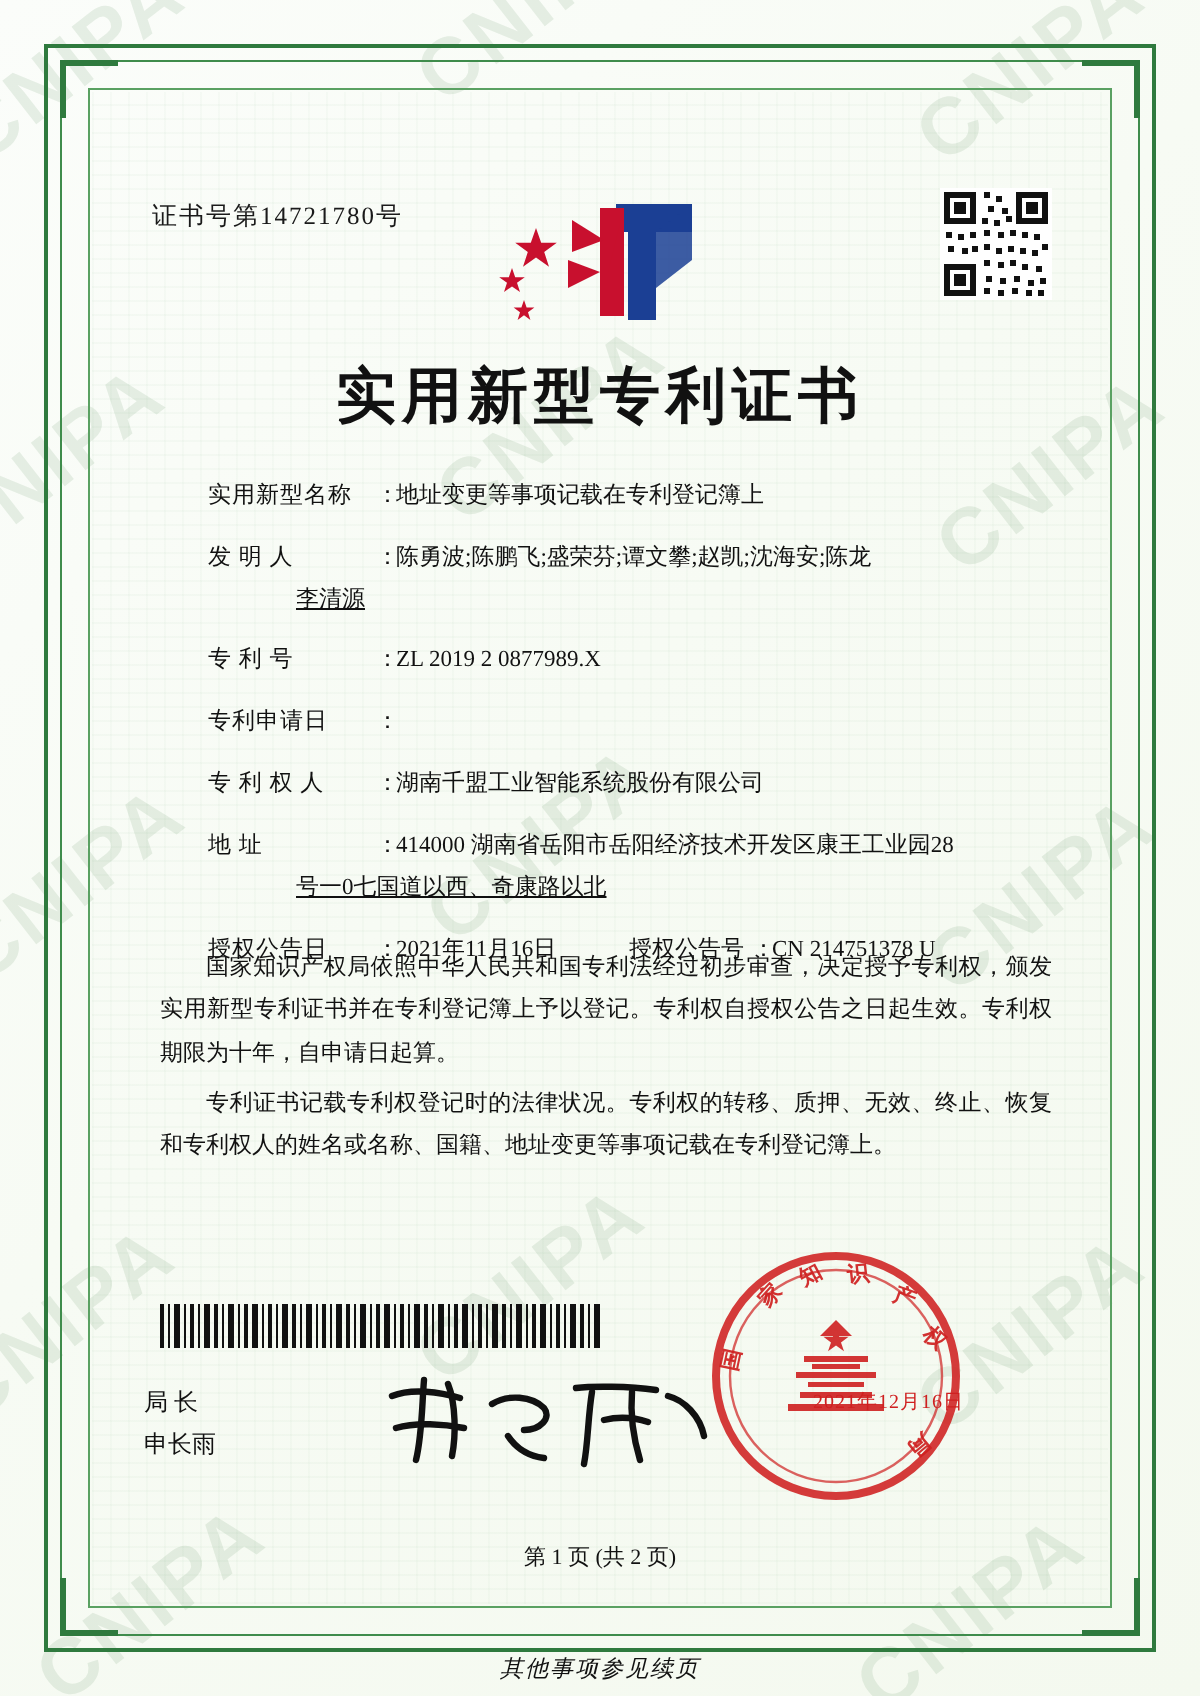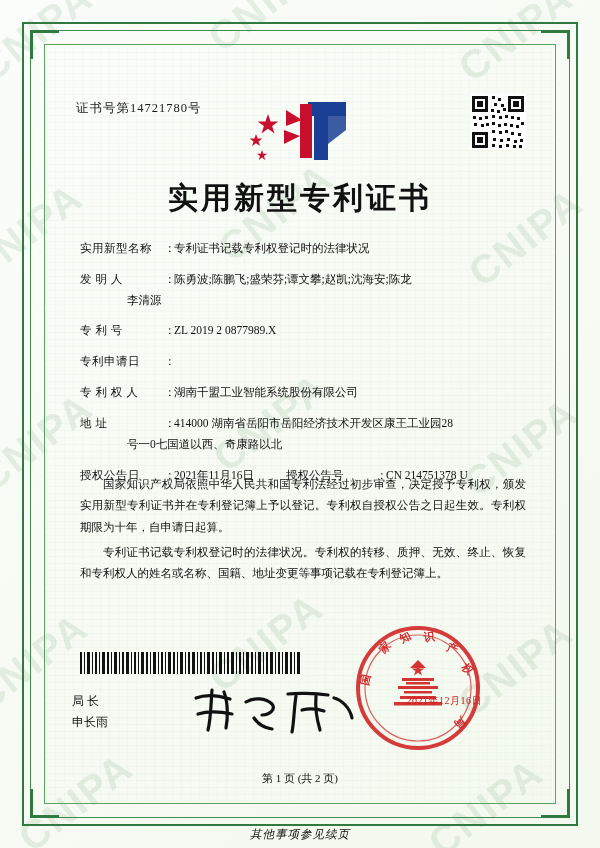--- a/index.html
+++ b/index.html
@@ -126,37 +126,39 @@
   .row {
     display: flex;
     align-items: flex-start;
     margin-bottom: 13px;
   }
   .row .lab {
     width: 84px;
     flex: 0 0 84px;
     letter-spacing: 0.5px;
     white-space: nowrap;
+    margin-left: 24px;
   }
   .row .colon {
     width: 10px;
     flex: 0 0 10px;
   }
   .row .val {
     flex: 1 1 auto;
   }
   .sub-val {
-    margin-left: 47px;
+    margin-left: 68px;
     margin-top: -10px;
     margin-bottom: 13px;
     font-size: 11.5px;
+    text-decoration: underline;
   }
   .row.two .val2-label {
     flex: 0 0 86px;
-    text-align: left;
+    text-align: right;
     padding-right: 4px;
     white-space: nowrap;
   }
 
   .paras {
     position: absolute;
     left: 36px;
     right: 30px;
     top: 430px;
     font-size: 11.5px;
@@ -336,21 +338,21 @@
       </svg>
     </div>
 
     <div class="title">实用新型专利证书</div>
 
     <div class="fields">
 
       <div class="row">
         <div class="lab">实用新型名称</div>
         <div class="colon">：</div>
-        <div class="val">专利证书记载专利权登记时的法律状况</div>
+        <div class="val">地址变更等事项记载在专利登记簿上</div>
       </div>
 
       <div class="row">
         <div class="lab">发 明 人</div>
         <div class="colon">：</div>
         <div class="val">陈勇波;陈鹏飞;盛荣芬;谭文攀;赵凯;沈海安;陈龙</div>
       </div>
       <div class="sub-val">李清源</div>
 
       <div class="row">

